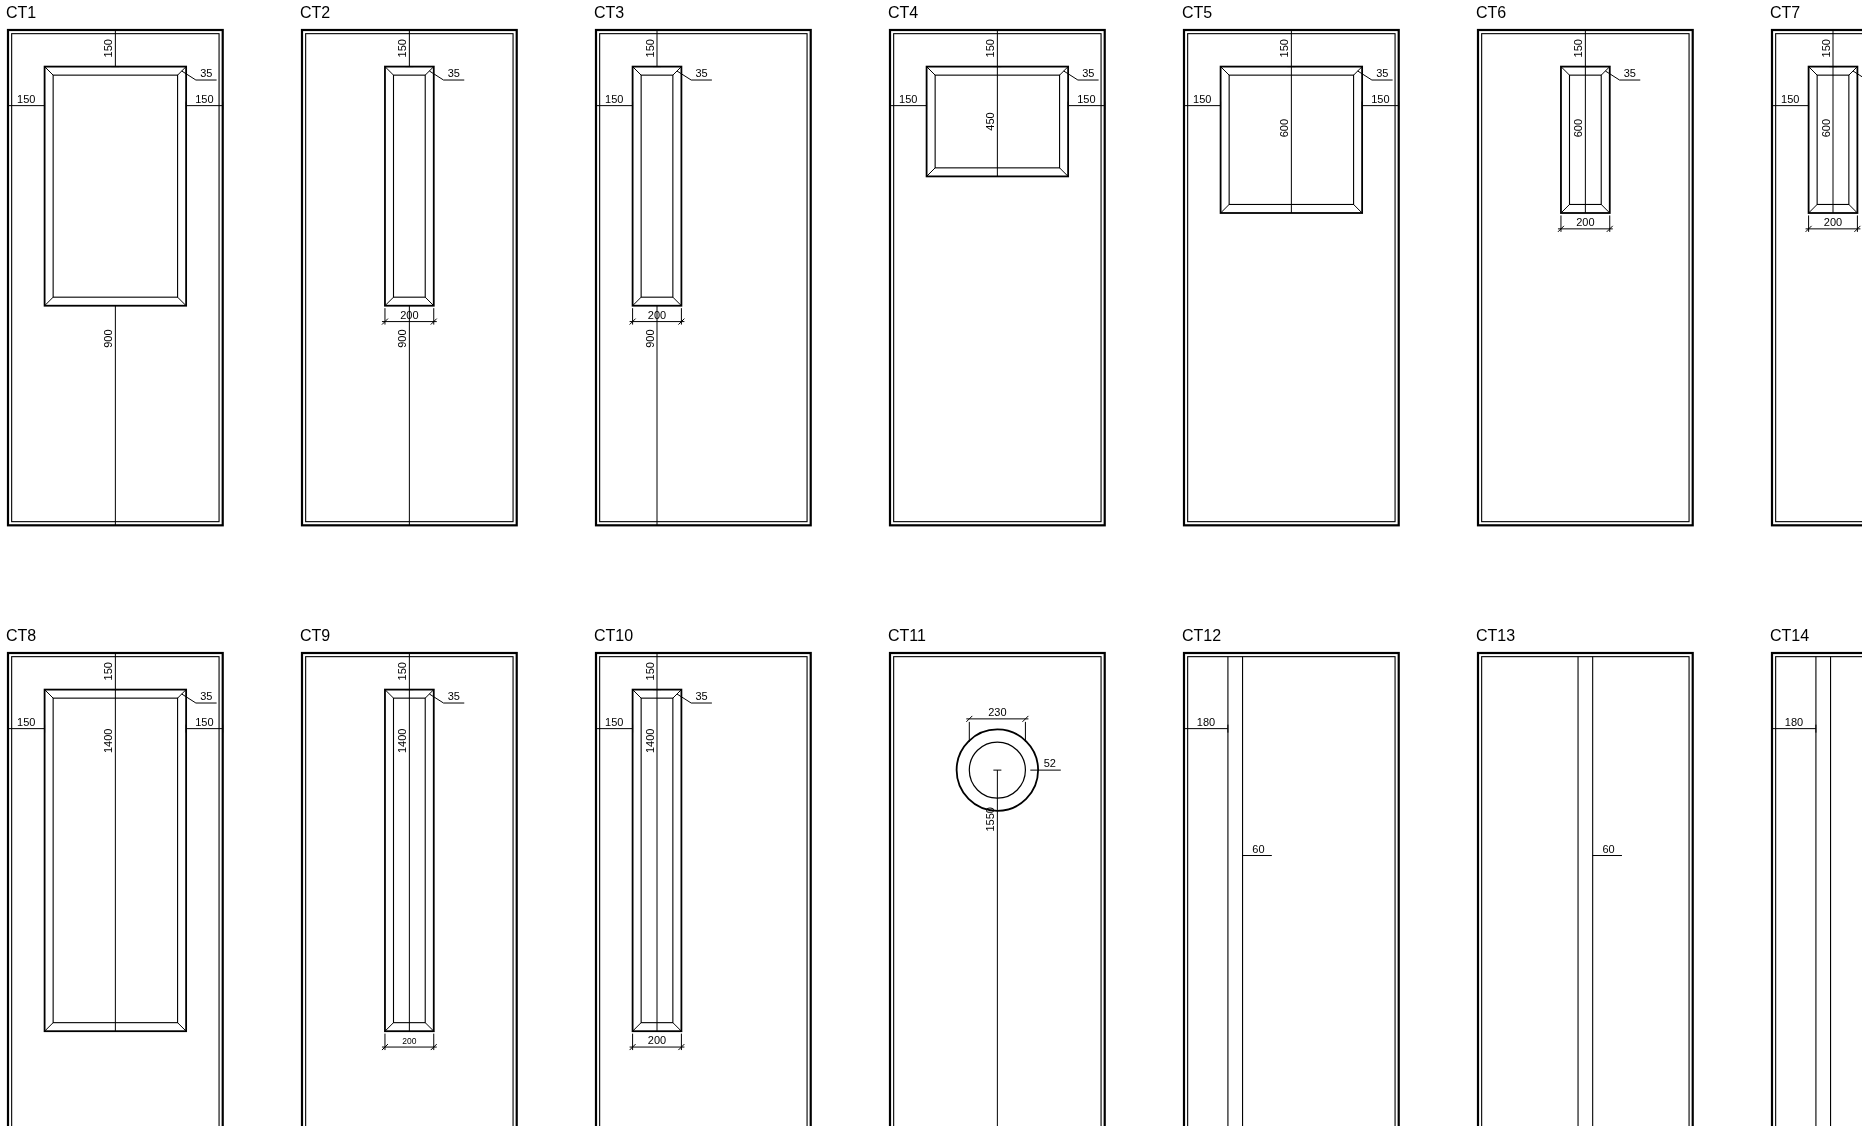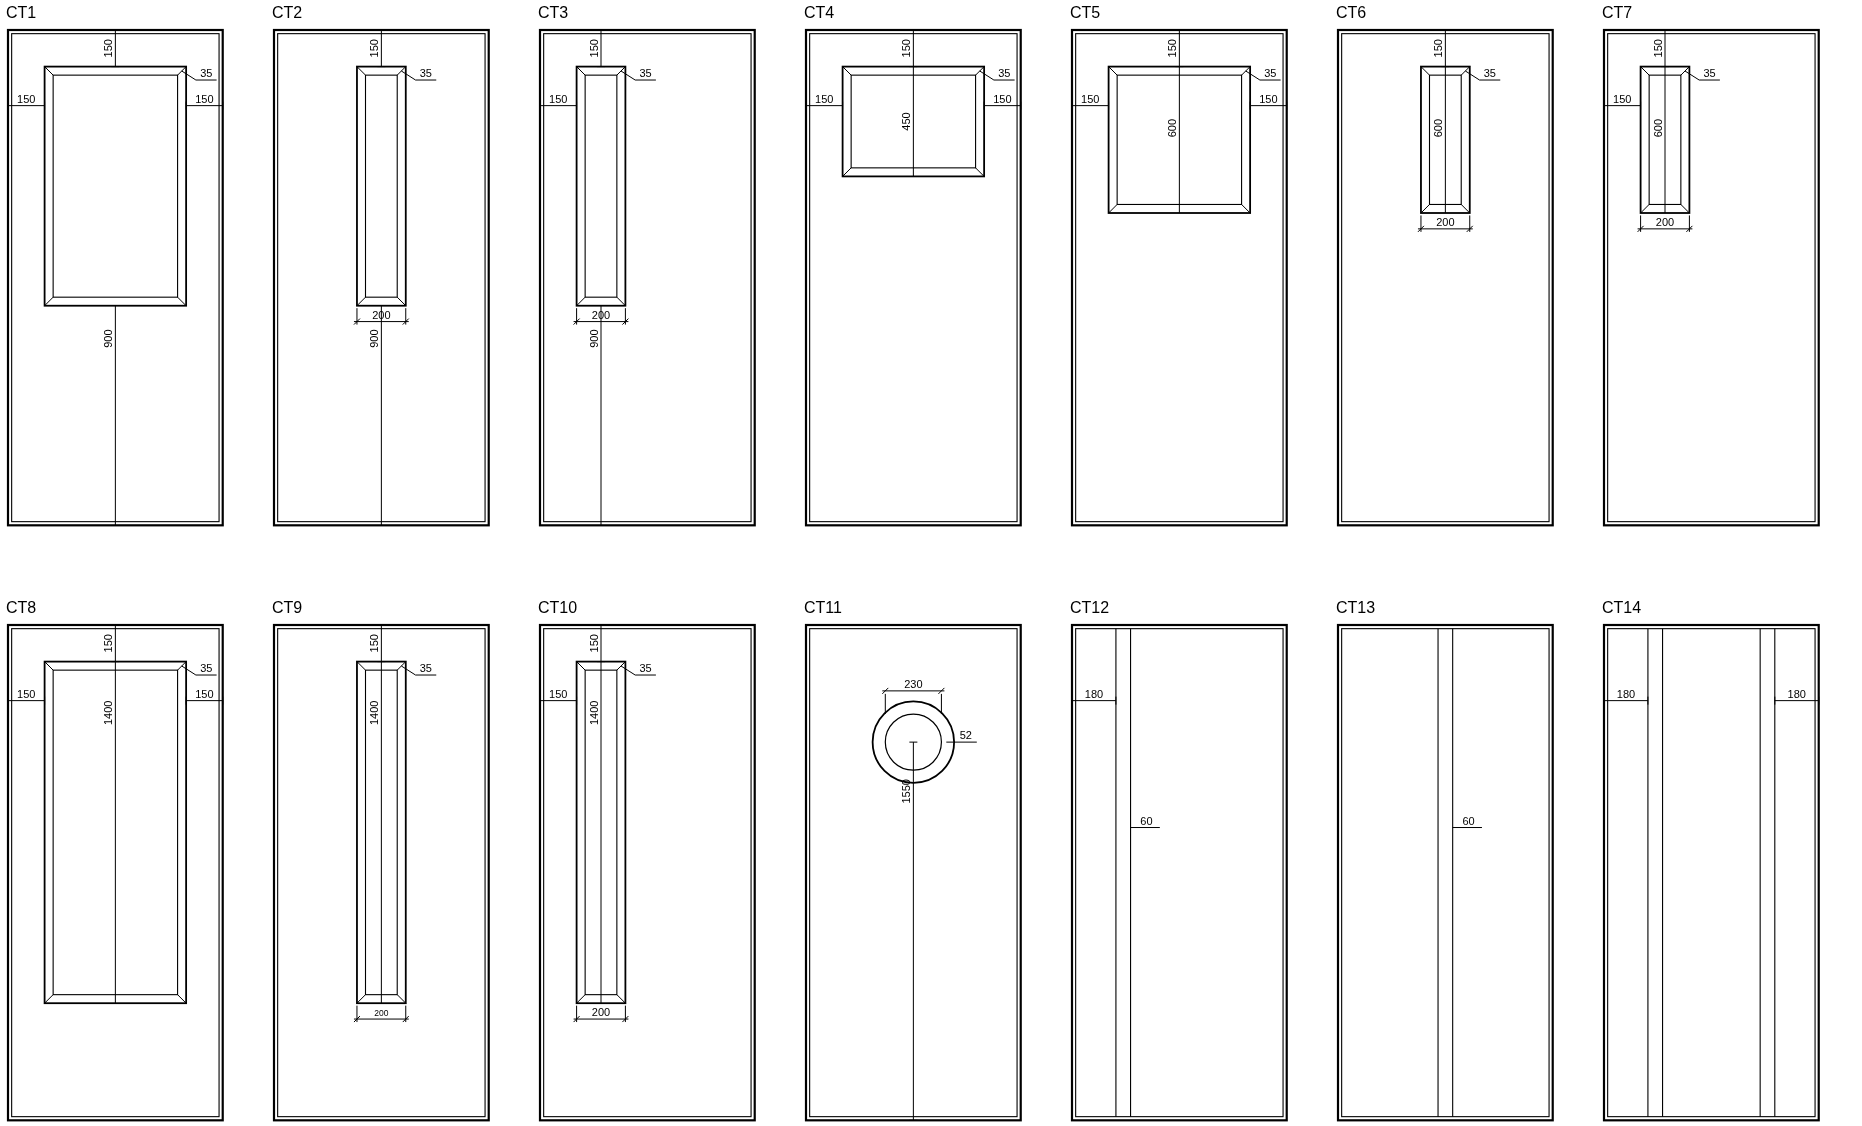--- a/index.html
+++ b/index.html
@@ -3,20 +3,21 @@
 <meta charset="utf-8">
 <style>
   html,body { margin:0; padding:0; background:#ffffff; }
   .sheet {
     width:1646px; height:1126px;
     display:grid;
     grid-template-columns: repeat(7, 266px);
     grid-template-rows: 563px 563px;
     background:#ffffff;
     font-family:"Liberation Sans", sans-serif;
+    gap:28px;
   }
   .sheet svg { display:block; }
   svg text {
     font-family:"Liberation Sans", sans-serif;
     fill:#000000;
   }
 </style>
 </head>
 <body>
 

